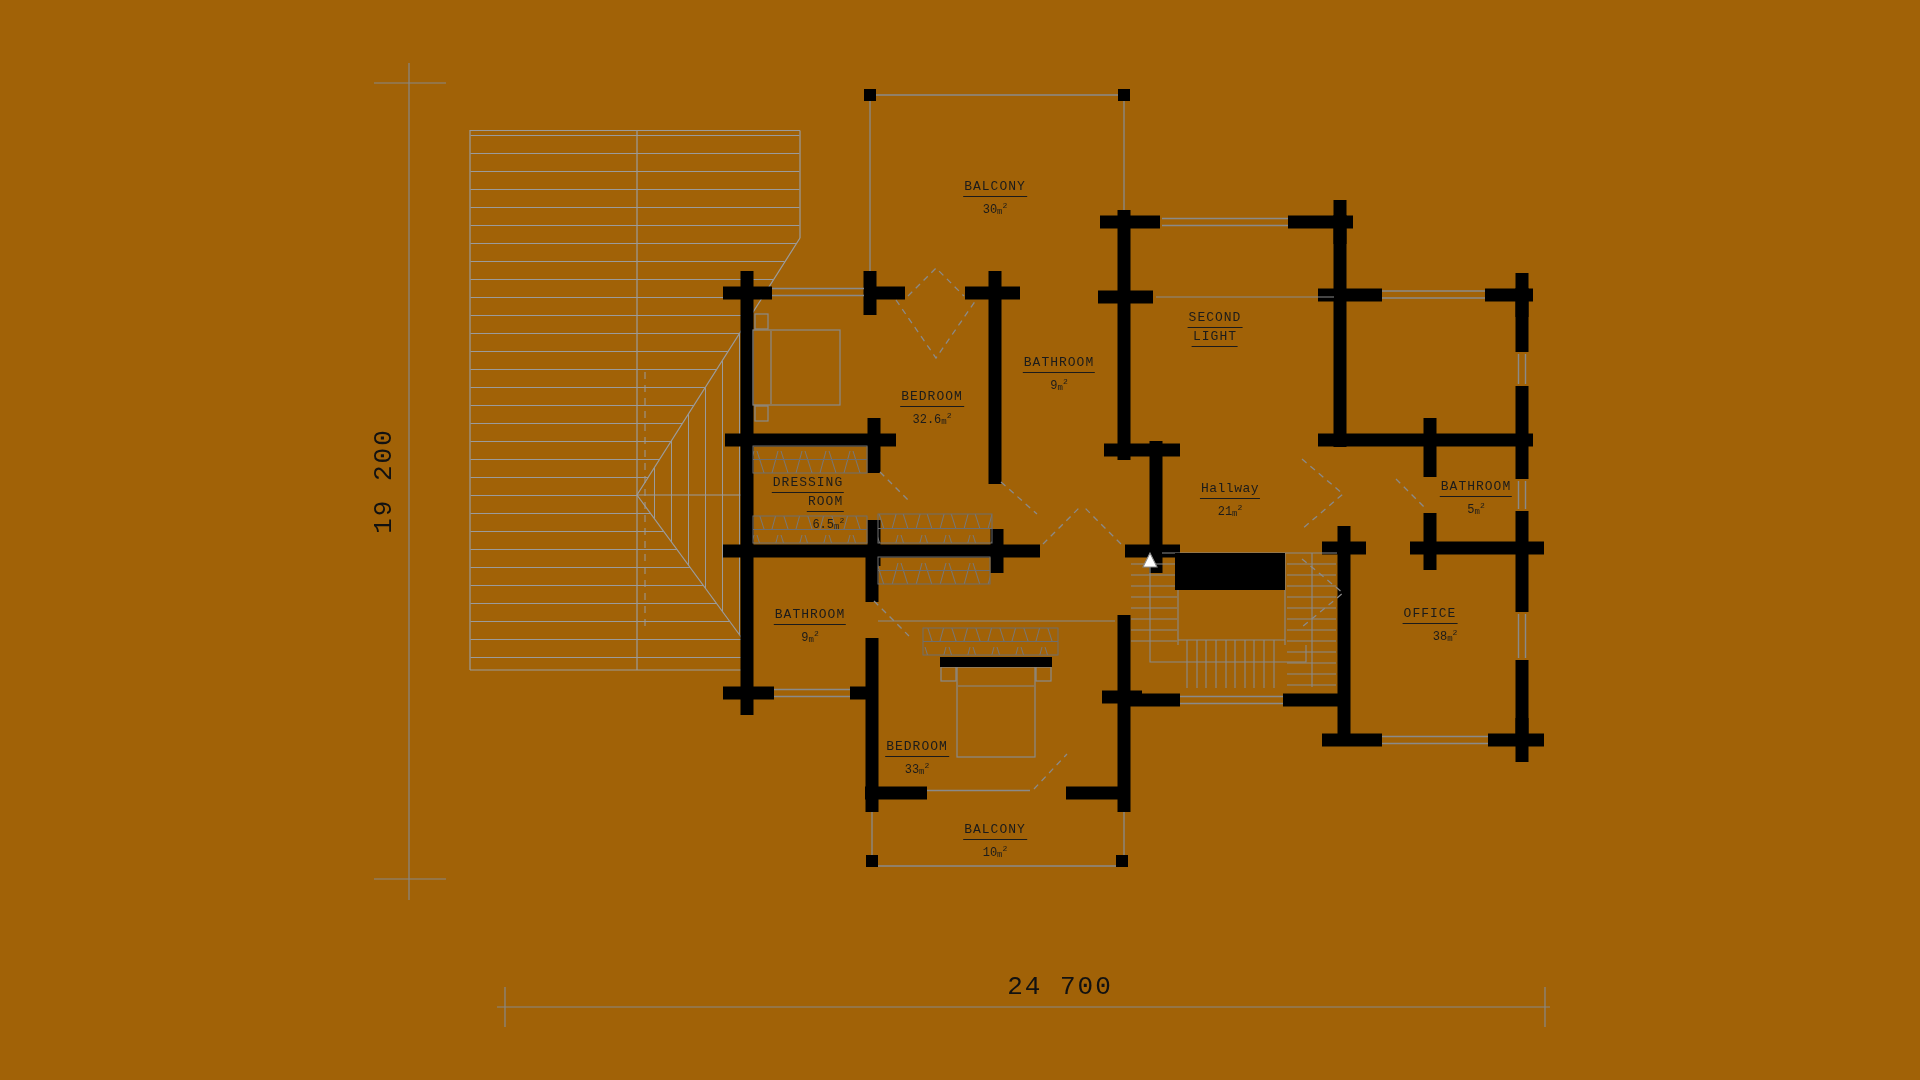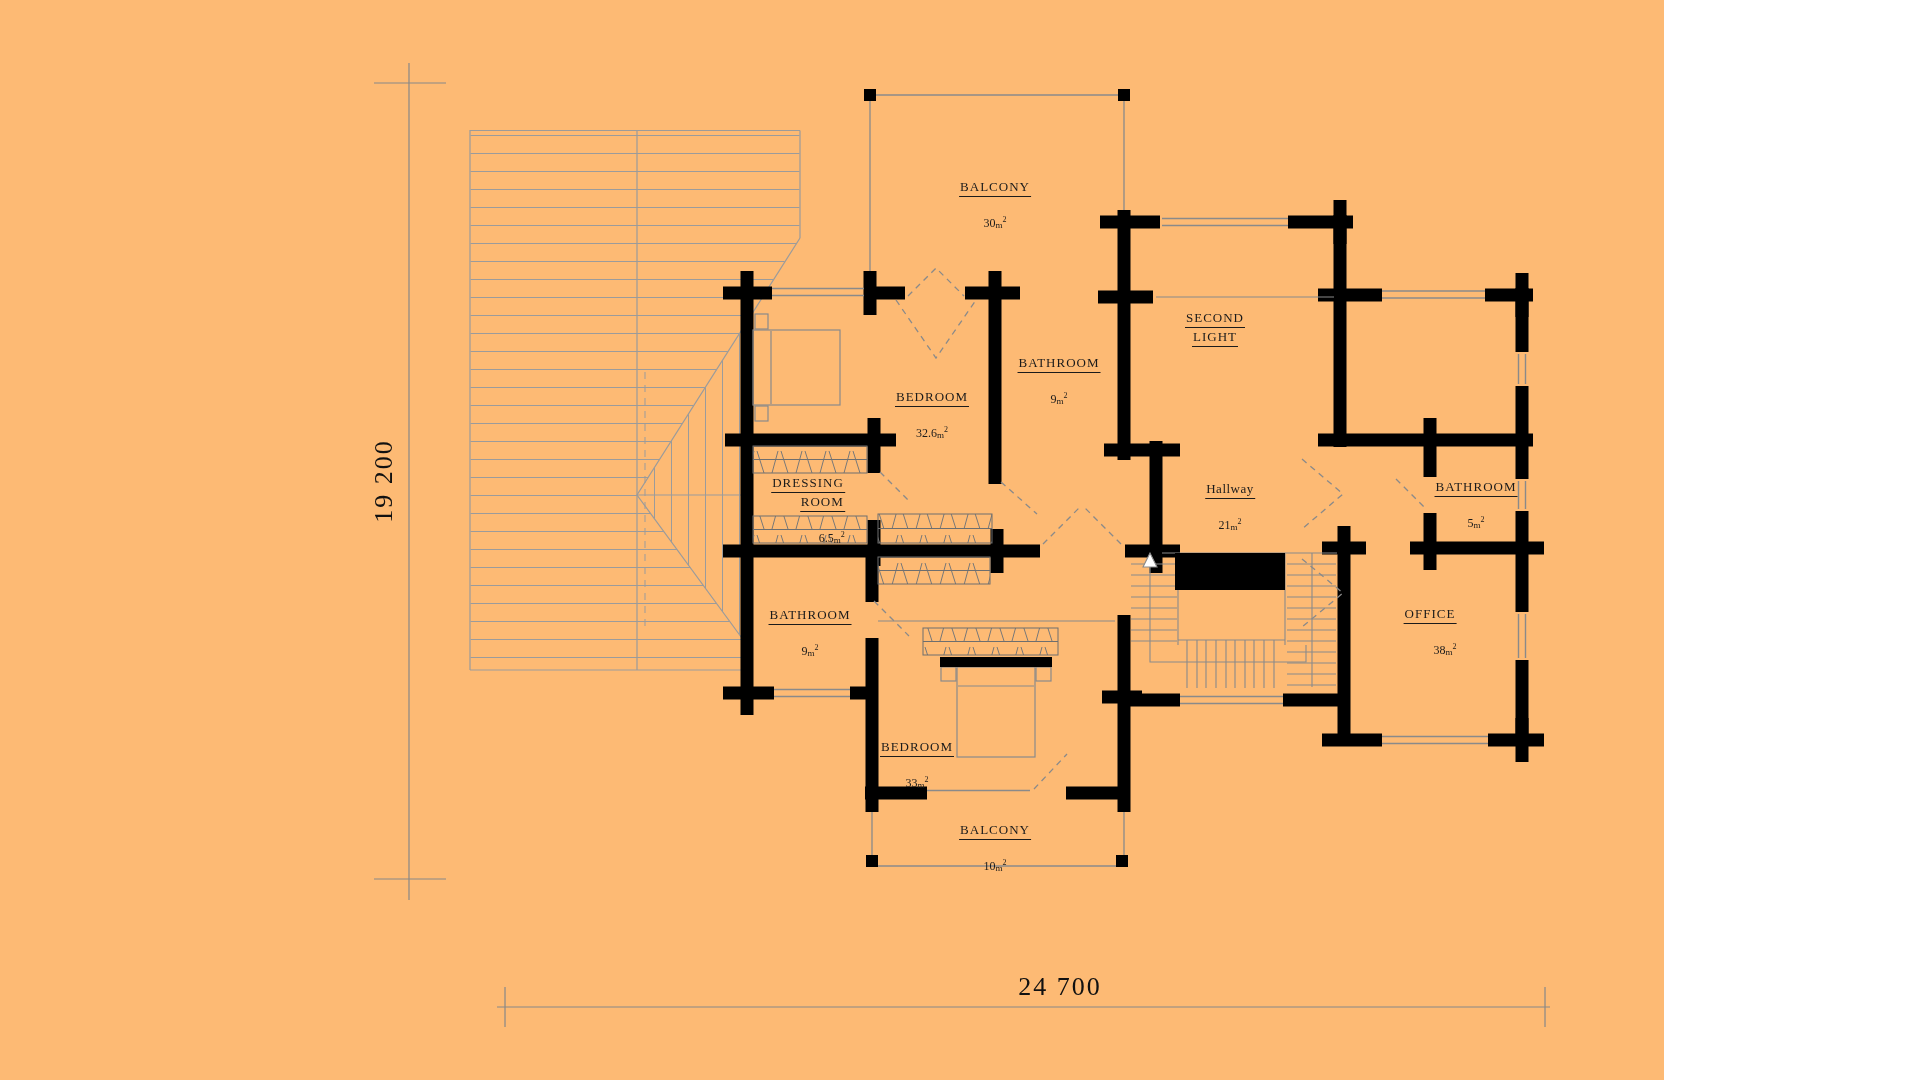--- a/index.html
+++ b/index.html
@@ -1,22 +1,22 @@
 <!DOCTYPE html>
 <html><head>
 <meta charset="utf-8">
 <style>
   html,body{margin:0;padding:0;background:#fff;}
-  .stage{position:relative;width:1664px;height:1080px;background:#fdba74;overflow:hidden;
-         font-family:Liberation Serif, serif;color:#1b1b1b;}
+  .stage{position:relative;width:1920px;height:1080px;background:#a16207;overflow:hidden;
+         font-family:Liberation Mono, monospace;color:#1b1b1b;}
   svg{position:absolute;left:0;top:0;}
   .room-label{position:absolute;transform:translateX(-50%);text-align:center;color:#1b1b1b;white-space:nowrap;}
   .rl-name{font-size:13px;letter-spacing:1px;line-height:17px;}
   .rl-name span{display:inline-block;border-bottom:1.2px solid #1b1b1b;padding:0 1px 1px 1px;}
-  .rl-area{font-size:12px;margin-top:16px;line-height:14px;}
+  .rl-area{font-size:12px;margin-top:2px;line-height:14px;}
   .a-m{font-size:9px;vertical-align:-1px;}
   .a-sup{font-size:8px;vertical-align:super;}
   .dim-label{position:absolute;font-size:26px;letter-spacing:2px;color:#111;}
   .dim-v{left:384px;top:481px;transform:translate(-50%,-50%) rotate(-90deg);}
   .dim-h{left:1060px;top:1002px;transform:translate(-50%,-100%);}
 </style>
 </head>
 <body>
 
 <div class="stage">

